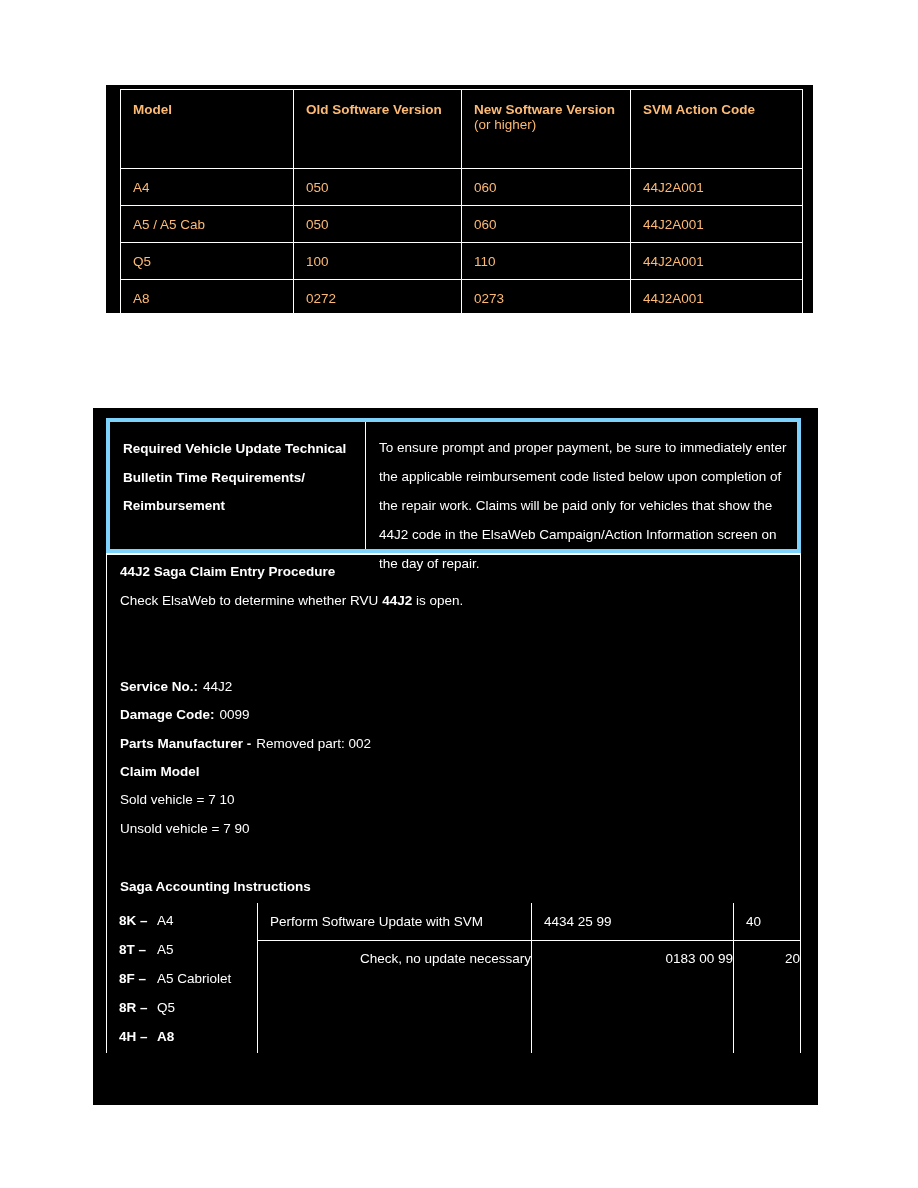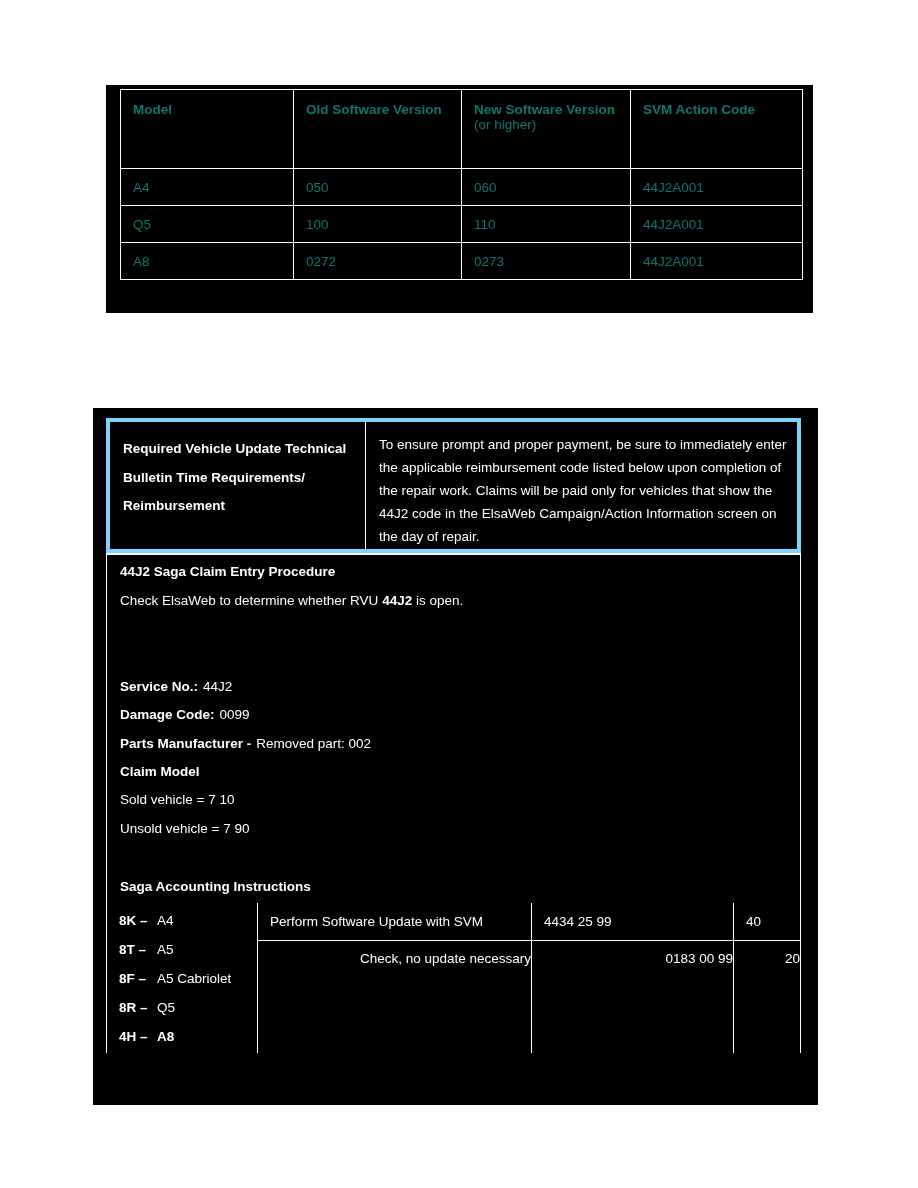--- a/index.html
+++ b/index.html
@@ -6,34 +6,34 @@
   body{
     width:918px;height:1188px;background:#ffffff;position:relative;
     font-family:"Liberation Sans",sans-serif;color:#ffffff;
   }
   .panel{position:absolute;background:#000000;overflow:hidden;}
 
   
   #panel-top{left:106px;top:85px;width:707px;height:228px;}
   table.swt{border-collapse:collapse;table-layout:fixed;position:absolute;left:14px;top:4px;width:682px;}
   table.swt th,table.swt td{
-    border:1px solid #ffffff;color:#0f766e;font-size:13.5px;font-weight:normal;
+    border:1px solid #ffffff;color:#fdba74;font-size:13.5px;font-weight:normal;
     text-align:left;padding:0 6px 0 12px;overflow:hidden;
   }
   table.swt th{height:66px;vertical-align:top;padding-top:12px;font-weight:bold;}
   table.swt td{height:36px;vertical-align:middle;}
   .subnote{font-weight:normal;}
 
   
   #panel-bottom{left:93px;top:408px;width:725px;height:697px;}
   #claim-inner{position:absolute;left:13px;top:10px;width:695px;}
   .rowA{display:flex;border:4px solid #7dd3fc;height:135px;box-sizing:border-box;}
   .cellA1{width:256px;box-sizing:border-box;border-right:1px solid #ffffff;
           padding:13px 4px 0 13px;font-weight:bold;font-size:13.5px;line-height:28.5px;}
-  .cellA2{flex:1;padding:11px 6px 16px 13px;font-size:13.5px;line-height:23px;}
+  .cellA2{flex:1;padding:11px 6px 16px 13px;font-size:13.5px;line-height:29px;}
   .rowB{border-left:1px solid #ffffff;border-right:1px solid #ffffff;border-top:2px solid #ffffff;
         height:350px;box-sizing:border-box;padding:7px 10px 0 13px;font-size:13.5px;}
   .rowB p{margin:0;line-height:20px;}
   .bold{font-weight:bold;}
   .mt9{margin-top:9px!important;}
   .mt8{margin-top:8px!important;}
   .mt66{margin-top:66px!important;}
   .mt38{margin-top:38px!important;}
   .lv-label{font-weight:bold;}
   .lv-value{margin-left:5px;}
@@ -81,20 +81,26 @@
       <th>Model</th>
       <th>Old Software Version</th>
       <th>
         <div>New Software Version</div>
         <div class="subnote">(or higher)</div>
       </th>
       <th>SVM Action Code</th>
     </tr>
     <tr>
       <td>A4</td>
+      <td>050</td>
+      <td>060</td>
+      <td>44J2A001</td>
+    </tr>
+    <tr>
+      <td>A5 / A5 Cab</td>
       <td>050</td>
       <td>060</td>
       <td>44J2A001</td>
     </tr>
     <tr>
       <td>Q5</td>
       <td>100</td>
       <td>110</td>
       <td>44J2A001</td>
     </tr>

